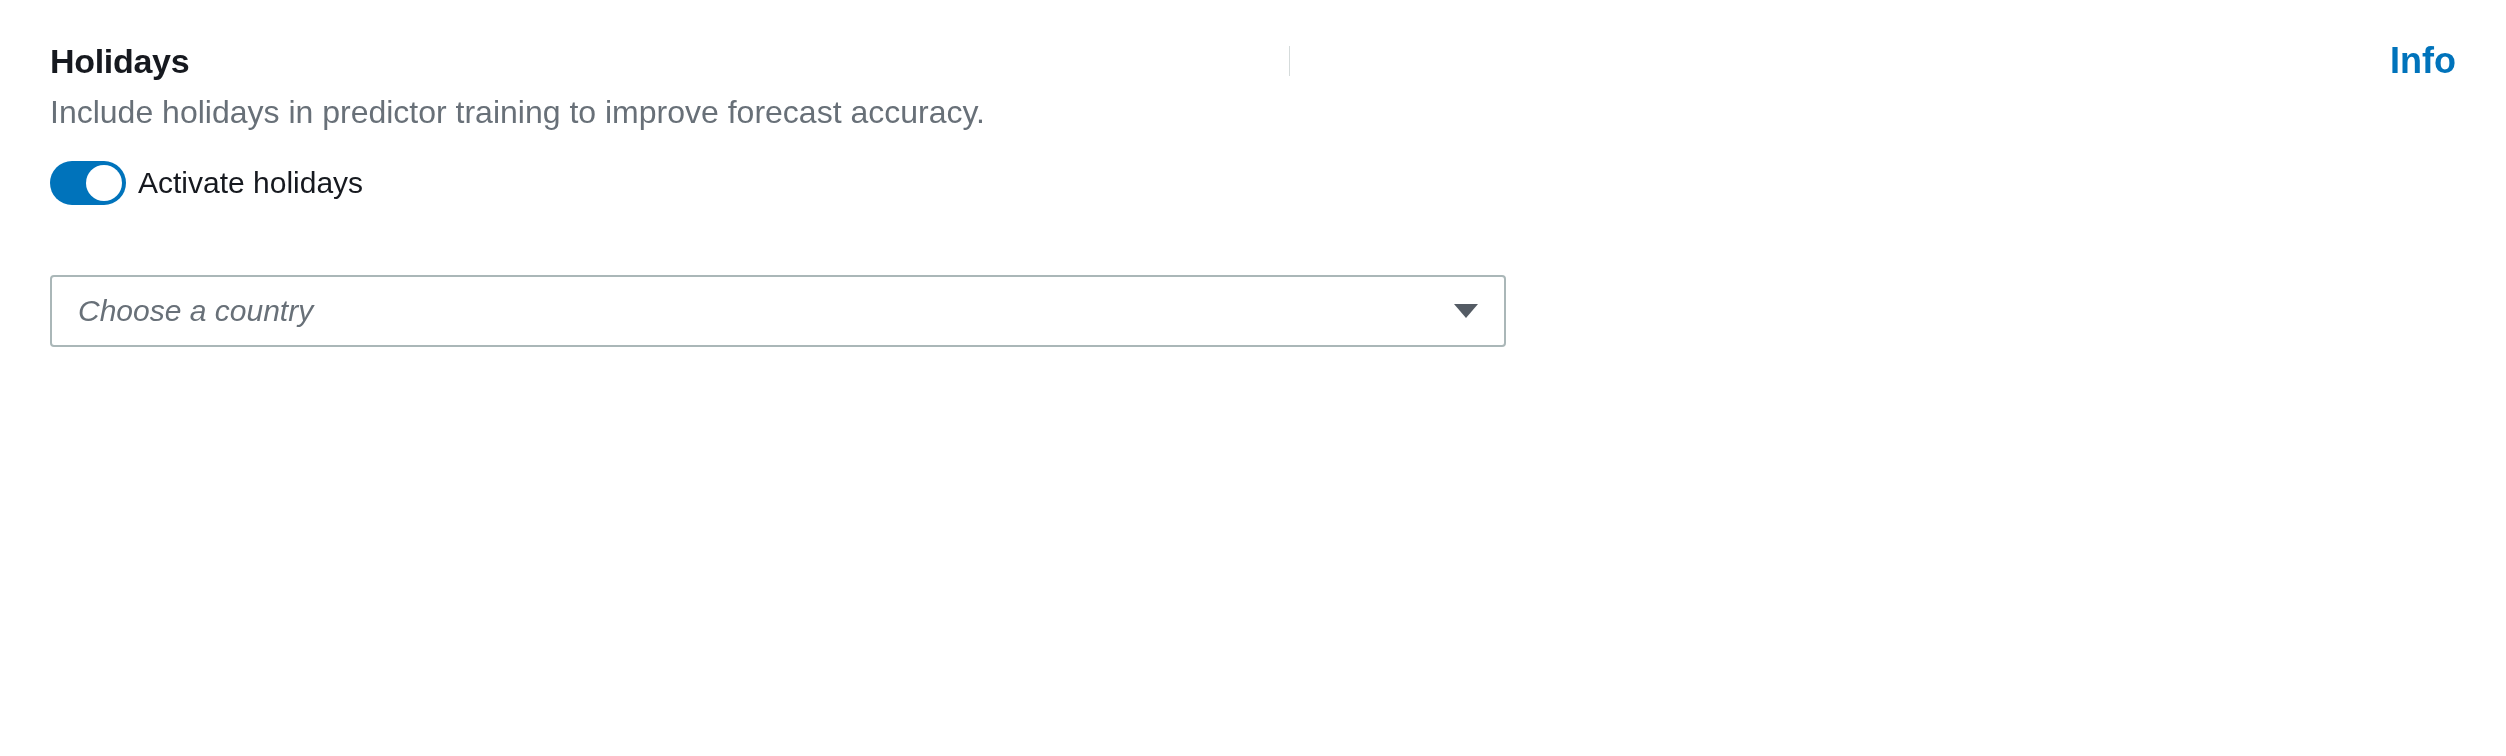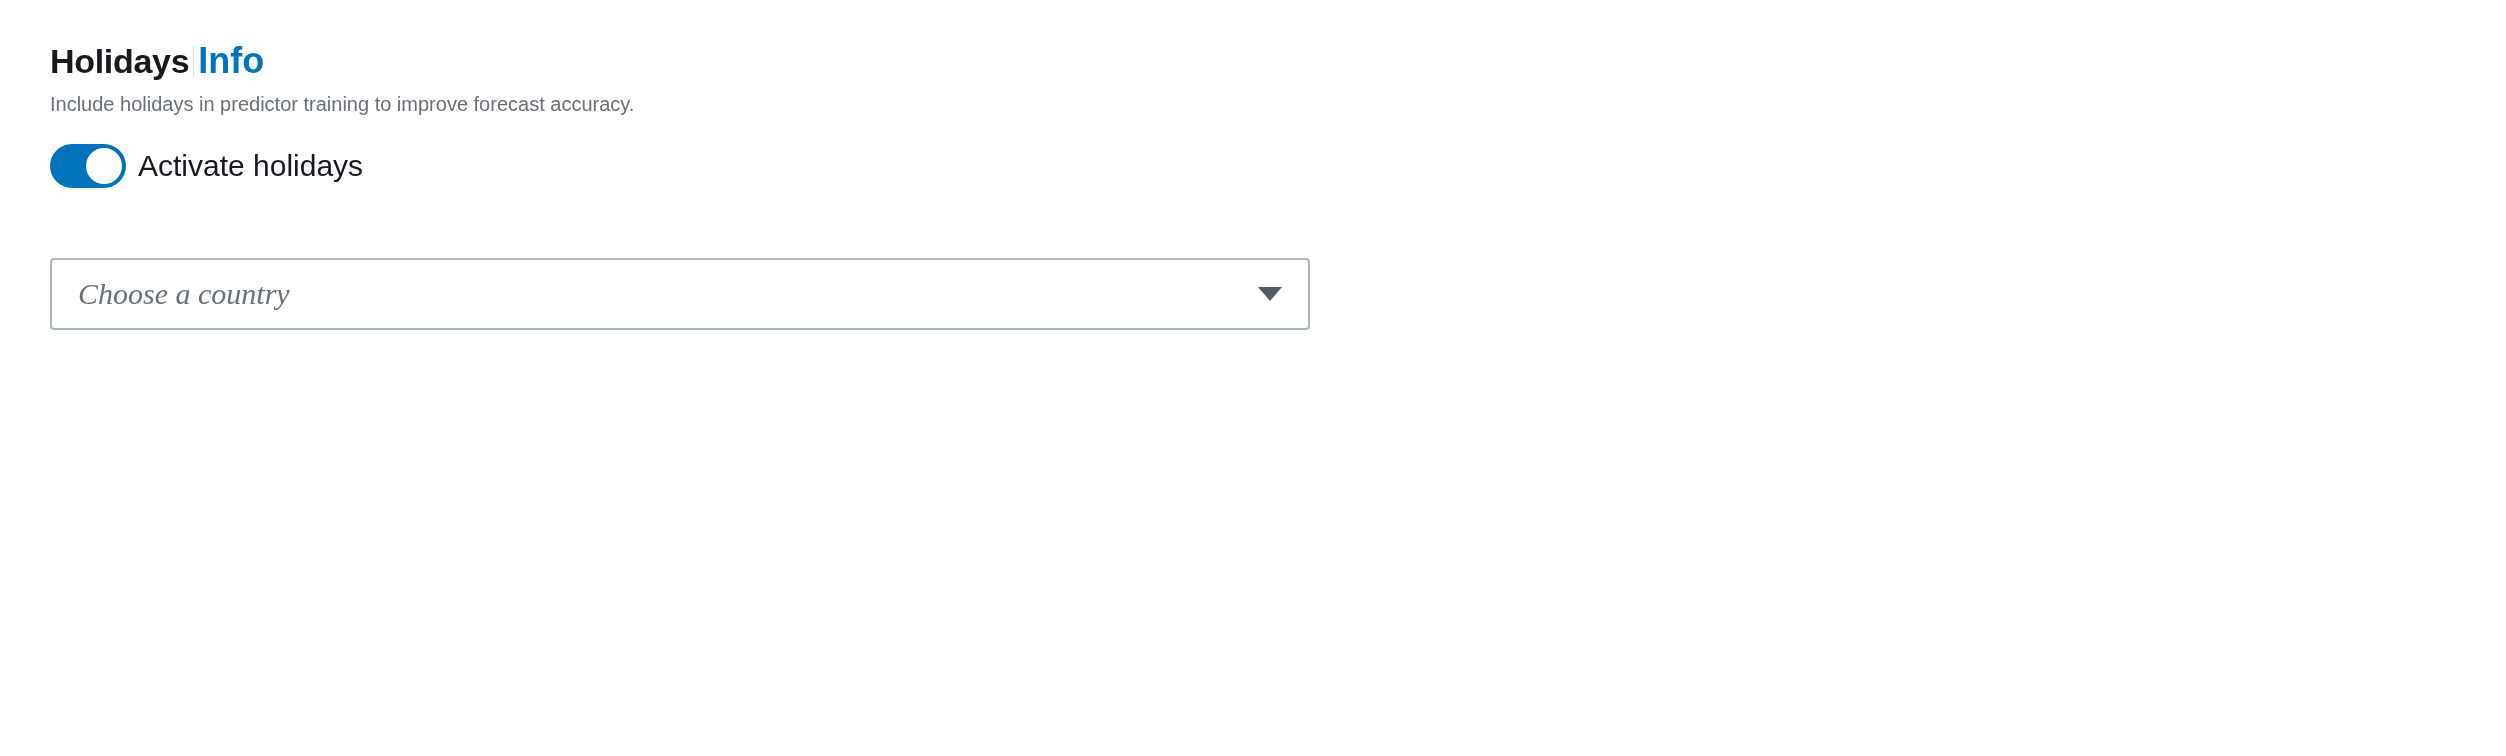--- a/index.html
+++ b/index.html
@@ -11,41 +11,42 @@
       font-family: "Amazon Ember", "Helvetica Neue", Helvetica, Arial, sans-serif;
       background: #ffffff;
       padding: 40px 50px;
       color: #16191f;
     }
     .header-row {
       display: flex;
       align-items: center;
       gap: 4px;
       margin-bottom: 8px;
+      justify-content: space-between;
     }
     .section-title {
       font-size: 34px;
       font-weight: 700;
       color: #16191f;
       letter-spacing: -0.3px;
     }
     .divider {
       width: 1px;
       height: 30px;
       background: #d5dbdb;
     }
     .info-link {
       color: #0073bb;
       font-size: 36px;
       font-weight: 700;
       cursor: pointer;
       text-decoration: none;
     }
     .description {
-      font-size: 20px;
+      font-size: 32px;
       color: #687078;
       margin-bottom: 26px;
       line-height: 1.4;
     }
     .toggle-row {
       display: flex;
       align-items: center;
       gap: 12px;
       margin-bottom: 70px;
     }
@@ -73,23 +74,22 @@
       font-weight: 400;
     }
     .field-label {
       font-size: 30px;
       color: #16191f;
       font-weight: 400;
       margin-bottom: 14px;
     }
     .select-wrap {
       position: relative;
-      width: 1260px;
+      width: 1456px;
       max-width: 100%;
-      font-family: Liberation Serif, serif;
     }
     .select-box {
       width: 100%;
       height: 72px;
       border: 2px solid #aab7b8;
       border-radius: 4px;
       background: #ffffff;
       display: flex;
       align-items: center;
       justify-content: space-between;

